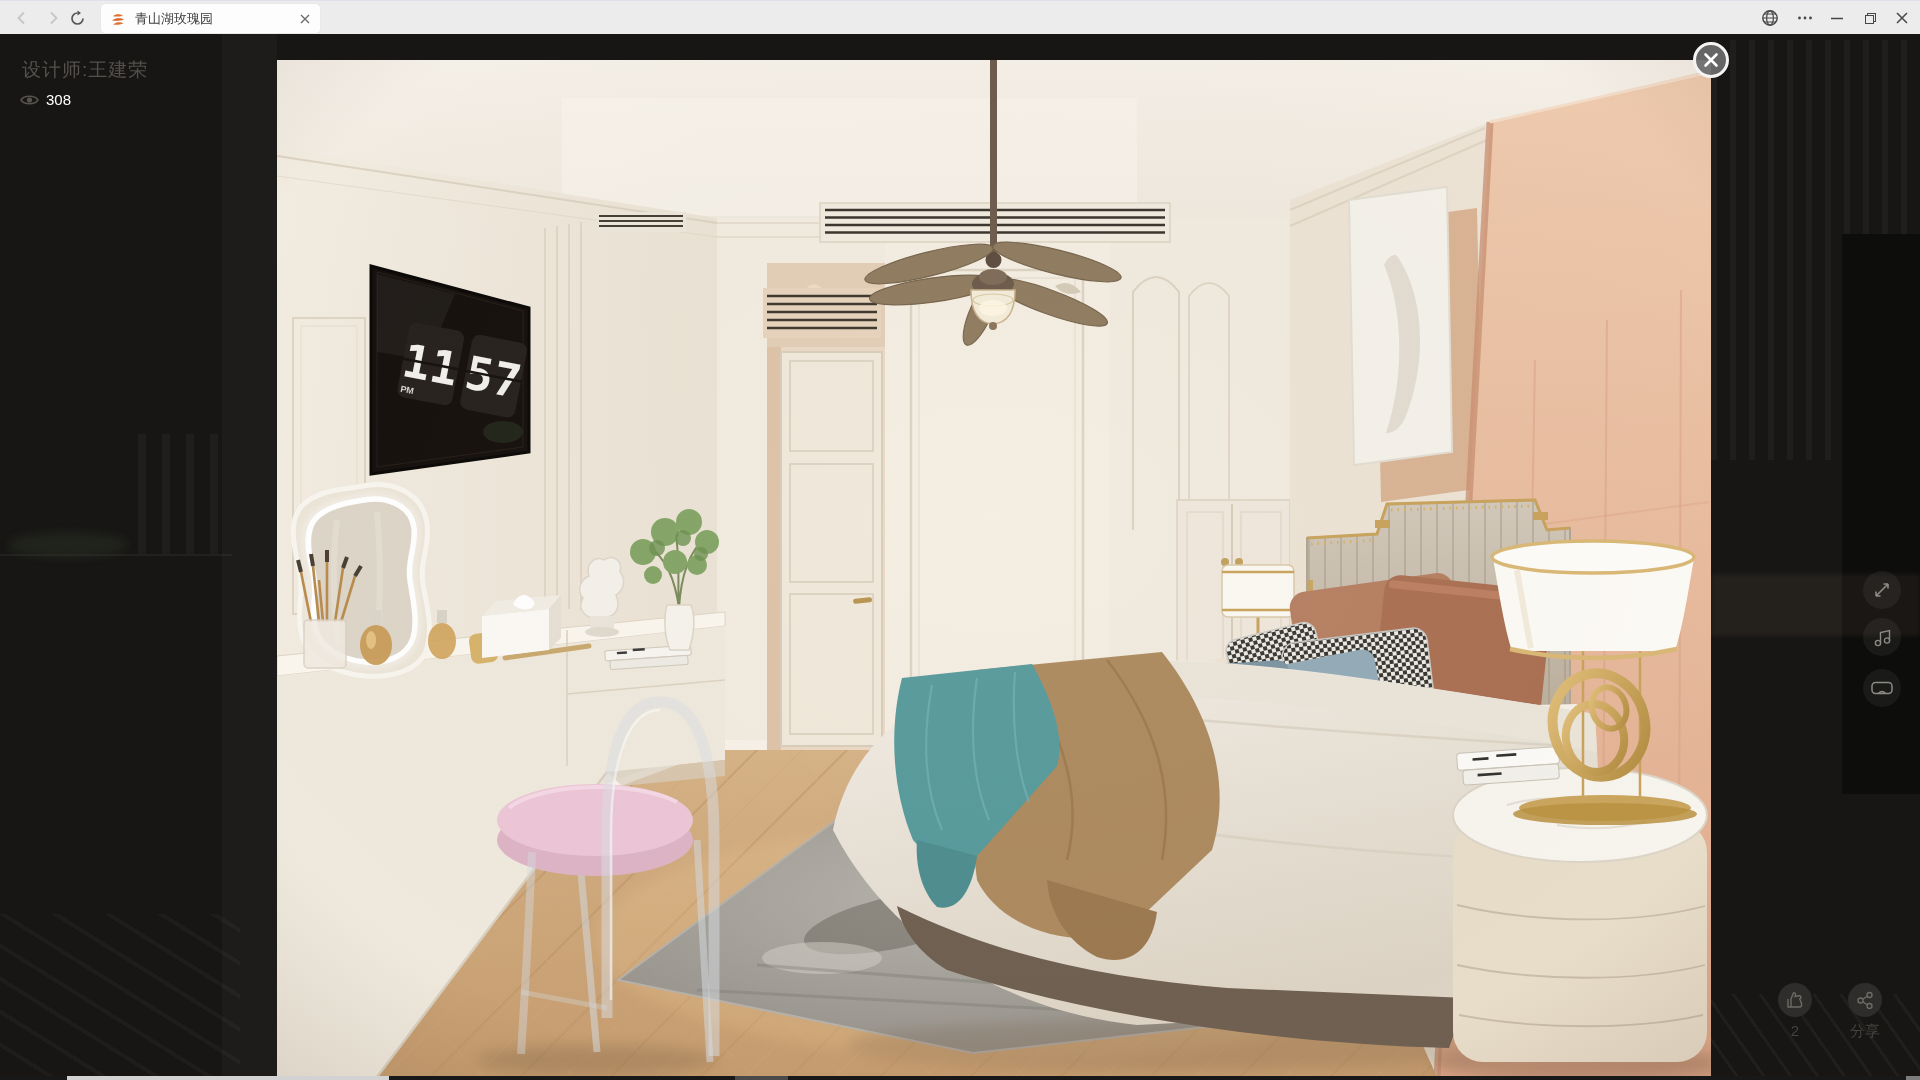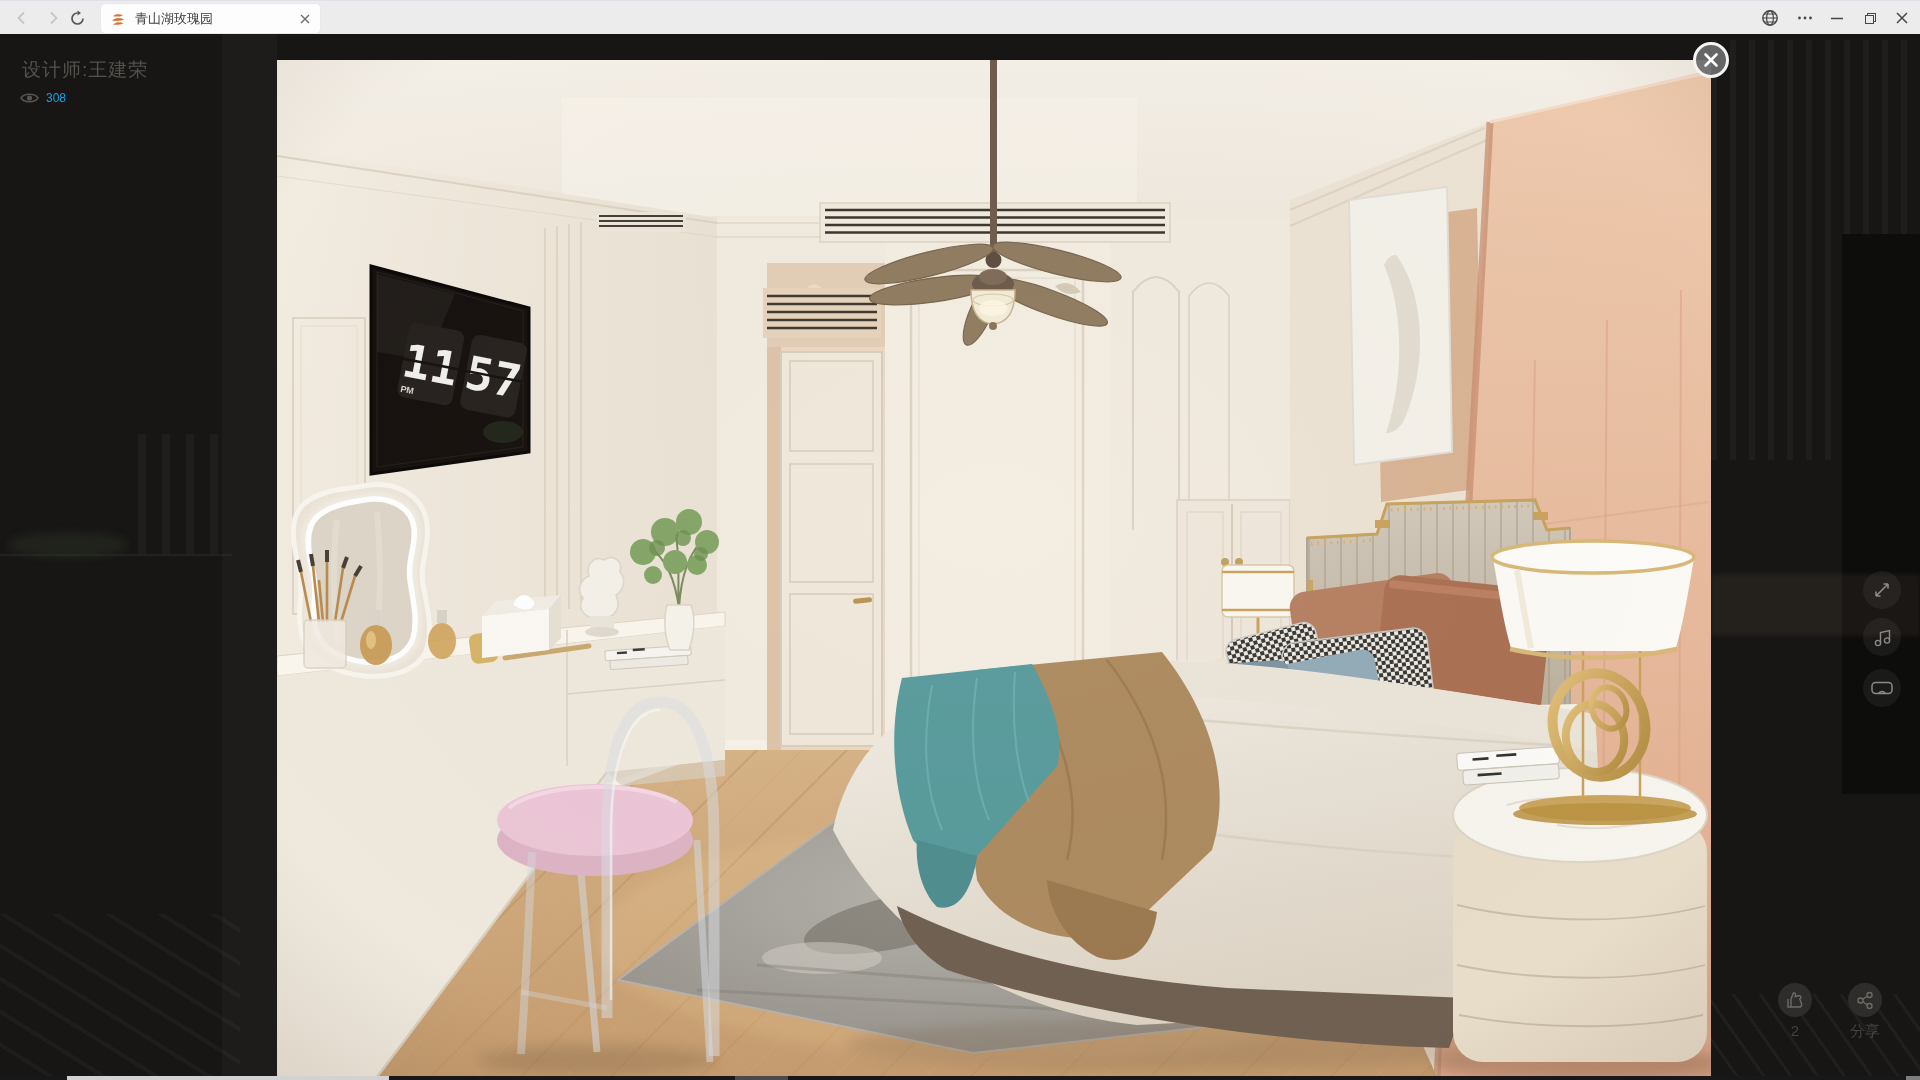--- a/index.html
+++ b/index.html
@@ -25,21 +25,21 @@
   .restore-sq .f { position:absolute; right:0; top:0; width:9px; height:9px;
     border:1.4px solid #474747; }
 
   
   .page { position:absolute; top:34px; left:0; width:1920px; height:1046px;
     background:var(--page-dim,#171615); z-index:1; }
   .dim { position:absolute; }
   .designer { position:absolute; left:22px; top:23px; font-size:19px; letter-spacing:1px;
     color:#54504b; }
   .views { position:absolute; left:20px; top:57px; display:flex; align-items:center;
-    gap:7px; color:#0ea5e9; font-size:12px; }
+    gap:7px; color:#ffffff; font-size:15px; }
   .round-dim { position:absolute; width:38px; height:38px; border-radius:50%;
     background:rgba(255,255,255,.055); display:flex; align-items:center; justify-content:center; }
   .action { position:absolute; width:34px; height:34px; border-radius:50%;
     background:#2e2d2b; display:flex; align-items:center; justify-content:center; }
   .action-label { position:absolute; width:60px; text-align:center; font-size:15px;
     color:#46423d; }
 
   
   .photo { position:absolute; left:277px; top:60px; width:1434px; height:1017px;
     z-index:3; overflow:hidden; background:#efe8dd; }

